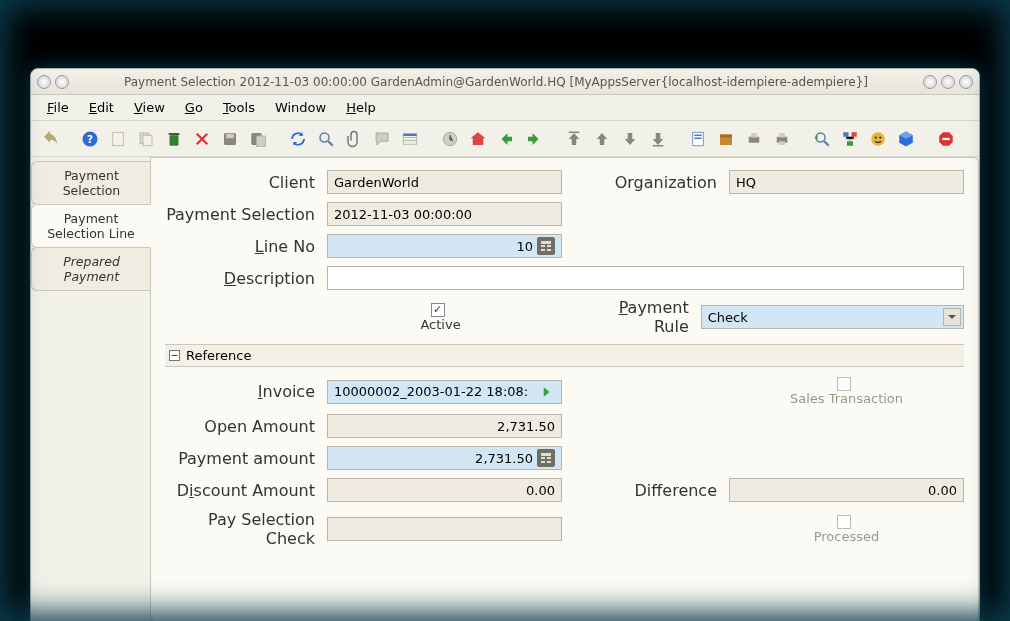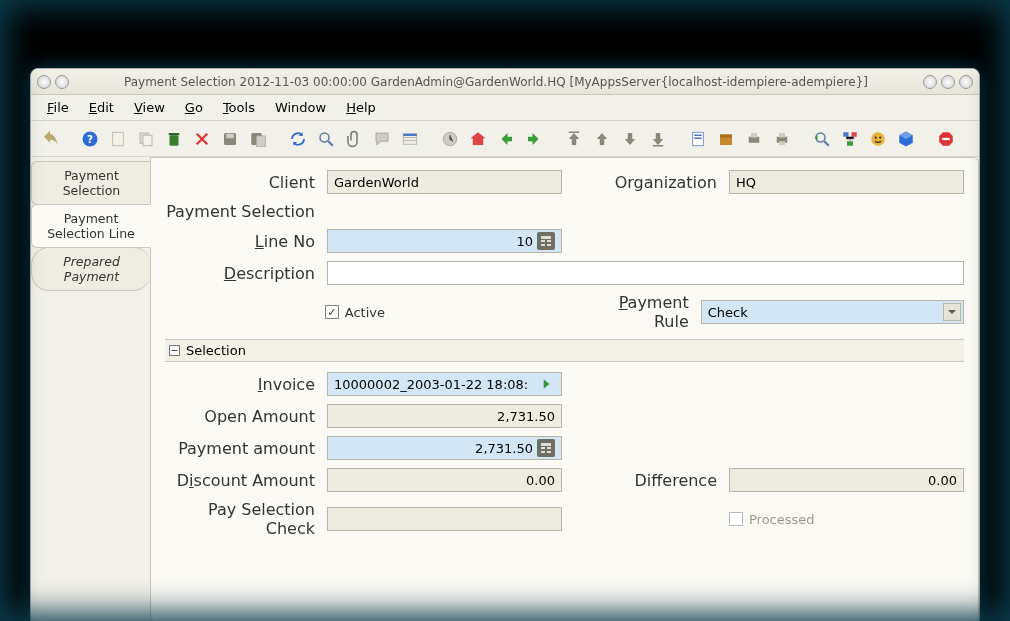--- a/index.html
+++ b/index.html
@@ -42,21 +42,21 @@
   .tabs {
     width: 120px; display:flex; flex-direction:column; padding-top:4px;
     font-size: 12.5px; color:#333;
   }
   .tab {
     padding: 6px 8px; text-align:center; border:1px solid #c9c7bb;
     border-right:none; margin-bottom:-1px; background:#efede2;
     border-radius: 6px 0 0 6px; cursor:default;
   }
   .tab.active { background:#fbfaf4; font-weight:normal; border-right:1px solid #fbfaf4; position:relative; z-index:2;}
-  .tab.italic { font-style: italic; border-radius: 18px; }
+  .tab.italic { font-style: italic; }
   .content {
     flex:1; background:#fbfaf4; border:1px solid #c9c7bb; border-radius:0 6px 6px 6px;
     margin-left:-1px; padding: 12px 14px; overflow:auto; position:relative;
   }
   .form-row { display:flex; align-items:center; margin-bottom:8px; gap:12px; }
   .lbl { width: 150px; text-align:right; font-size:16px; color:#333; }
   .lbl .ul { text-decoration: underline; }
   .field {
     height:24px; border:1px solid #b7b5a8; background:#eeece0;
     font-size:13px; padding:7px 6px; display:flex; align-items:center;
@@ -69,21 +69,21 @@
   .calc-btn::after{ content:""; width:10px; height:10px; background:
       linear-gradient(#ddd,#ddd) 0 0/10px 3px no-repeat,
       linear-gradient(#ddd,#ddd) 0 4px/4px 2px no-repeat,
       linear-gradient(#ddd,#ddd) 6px 4px/4px 2px no-repeat,
       linear-gradient(#ddd,#ddd) 0 8px/4px 2px no-repeat,
       linear-gradient(#ddd,#ddd) 6px 8px/4px 2px no-repeat;}
   .go-btn { width:18px; height:18px; margin-left:4px; display:flex; align-items:center; justify-content:center; }
   .checkbox { width:14px; height:14px; border:1px solid #888; background:#fff; display:inline-flex; align-items:center; justify-content:center; margin-right:6px; vertical-align:middle;}
   .checkbox.checked::after{ content:"✓"; font-size:11px; line-height:1; color:#333; }
   .checkbox.disabled { border-color:#bbb; }
-  .cb-label { font-size:13px; color:#333; display:flex; align-items:center;}
+  .cb-label { font-size:13px; color:#333; display:flex; align-items:center;flex-direction:column;}
   .cb-label.disabled { color:#9a988d; }
   .section { border-top:1px solid #c9c7bb; border-bottom:1px solid #c9c7bb; background:#f3f1e6; padding:3px 4px; margin: 6px 0 10px; display:flex; align-items:center; font-size:13px;}
   .section .toggle { width:11px; height:11px; border:1px solid #777; margin-right:6px; display:flex; align-items:center; justify-content:center; font-size:9px; line-height:1; background:#fff;}
   .combo { position:relative; }
   .combo .arrow { position:absolute; right:2px; top:2px; width:18px; height:18px; background:#e6e4d8; border:1px solid #b7b5a8; display:flex; align-items:center; justify-content:center;}
   .combo .arrow::after{content:""; border:4px solid transparent; border-top-color:#555; margin-top:4px;}
   .statusbar {
     height:24px; border-top:1px solid #c9c7bb; background:#f2f1e9;
     display:flex; align-items:center; font-size:14px; padding:0 4px;font-weight:bold;
   }
@@ -320,20 +320,21 @@
       <div class="form-row">
         <div class="lbl">Client</div>
         <div class="field" style="width:235px">GardenWorld</div>
         <div class="spacer-col"></div>
         <div class="lbl" style="width:110px">Organization</div>
         <div class="field" style="width:235px">HQ</div>
       </div>
 
       <div class="form-row">
         <div class="lbl">Payment Selection</div>
+        <div class="field" style="width:235px">2012-11-03 00:00:00</div>
       </div>
 
       <div class="form-row">
         <div class="lbl"><span class="ul">L</span>ine No</div>
         <div class="field blue right" style="width:235px">
           <span>10</span>
           <span class="calc-btn"></span>
         </div>
       </div>
 
@@ -353,35 +354,39 @@
         <div class="spacer-col"></div>
         <div class="lbl" style="width:110px"><span class="ul">P</span>ayment Rule</div>
         <div class="field blue combo" style="width:267px">
           <span>Check</span>
           <span class="arrow"></span>
         </div>
       </div>
 
       <div class="section">
         <span class="toggle">−</span>
-        <span>Selection</span>
+        <span>Reference</span>
       </div>
 
       <div class="form-row">
         <div class="lbl"><span class="ul">I</span>nvoice</div>
         <div class="field blue" style="width:235px">
           <span style="flex:1; overflow:hidden">10000002_2003-01-22 18:08:</span>
           <span class="go-btn">
             <svg width="14" height="14" viewBox="0 0 24 24">
                 <path fill="#3a9b3a" d="M8 4l10 8-10 8z"></path>
               </svg>
           </span>
         </div>
         <div class="spacer-col"></div>
         <div style="width:110px"></div>
+        <div class="cb-label disabled" style="width:235px">
+          <span class="checkbox disabled"></span>
+          <span>Sales Transaction</span>
+        </div>
       </div>
 
       <div class="form-row">
         <div class="lbl">Open Amount</div>
         <div class="field right" style="width:235px">2,731.50</div>
       </div>
 
       <div class="form-row">
         <div class="lbl">Payment amount</div>
         <div class="field blue right" style="width:235px">

